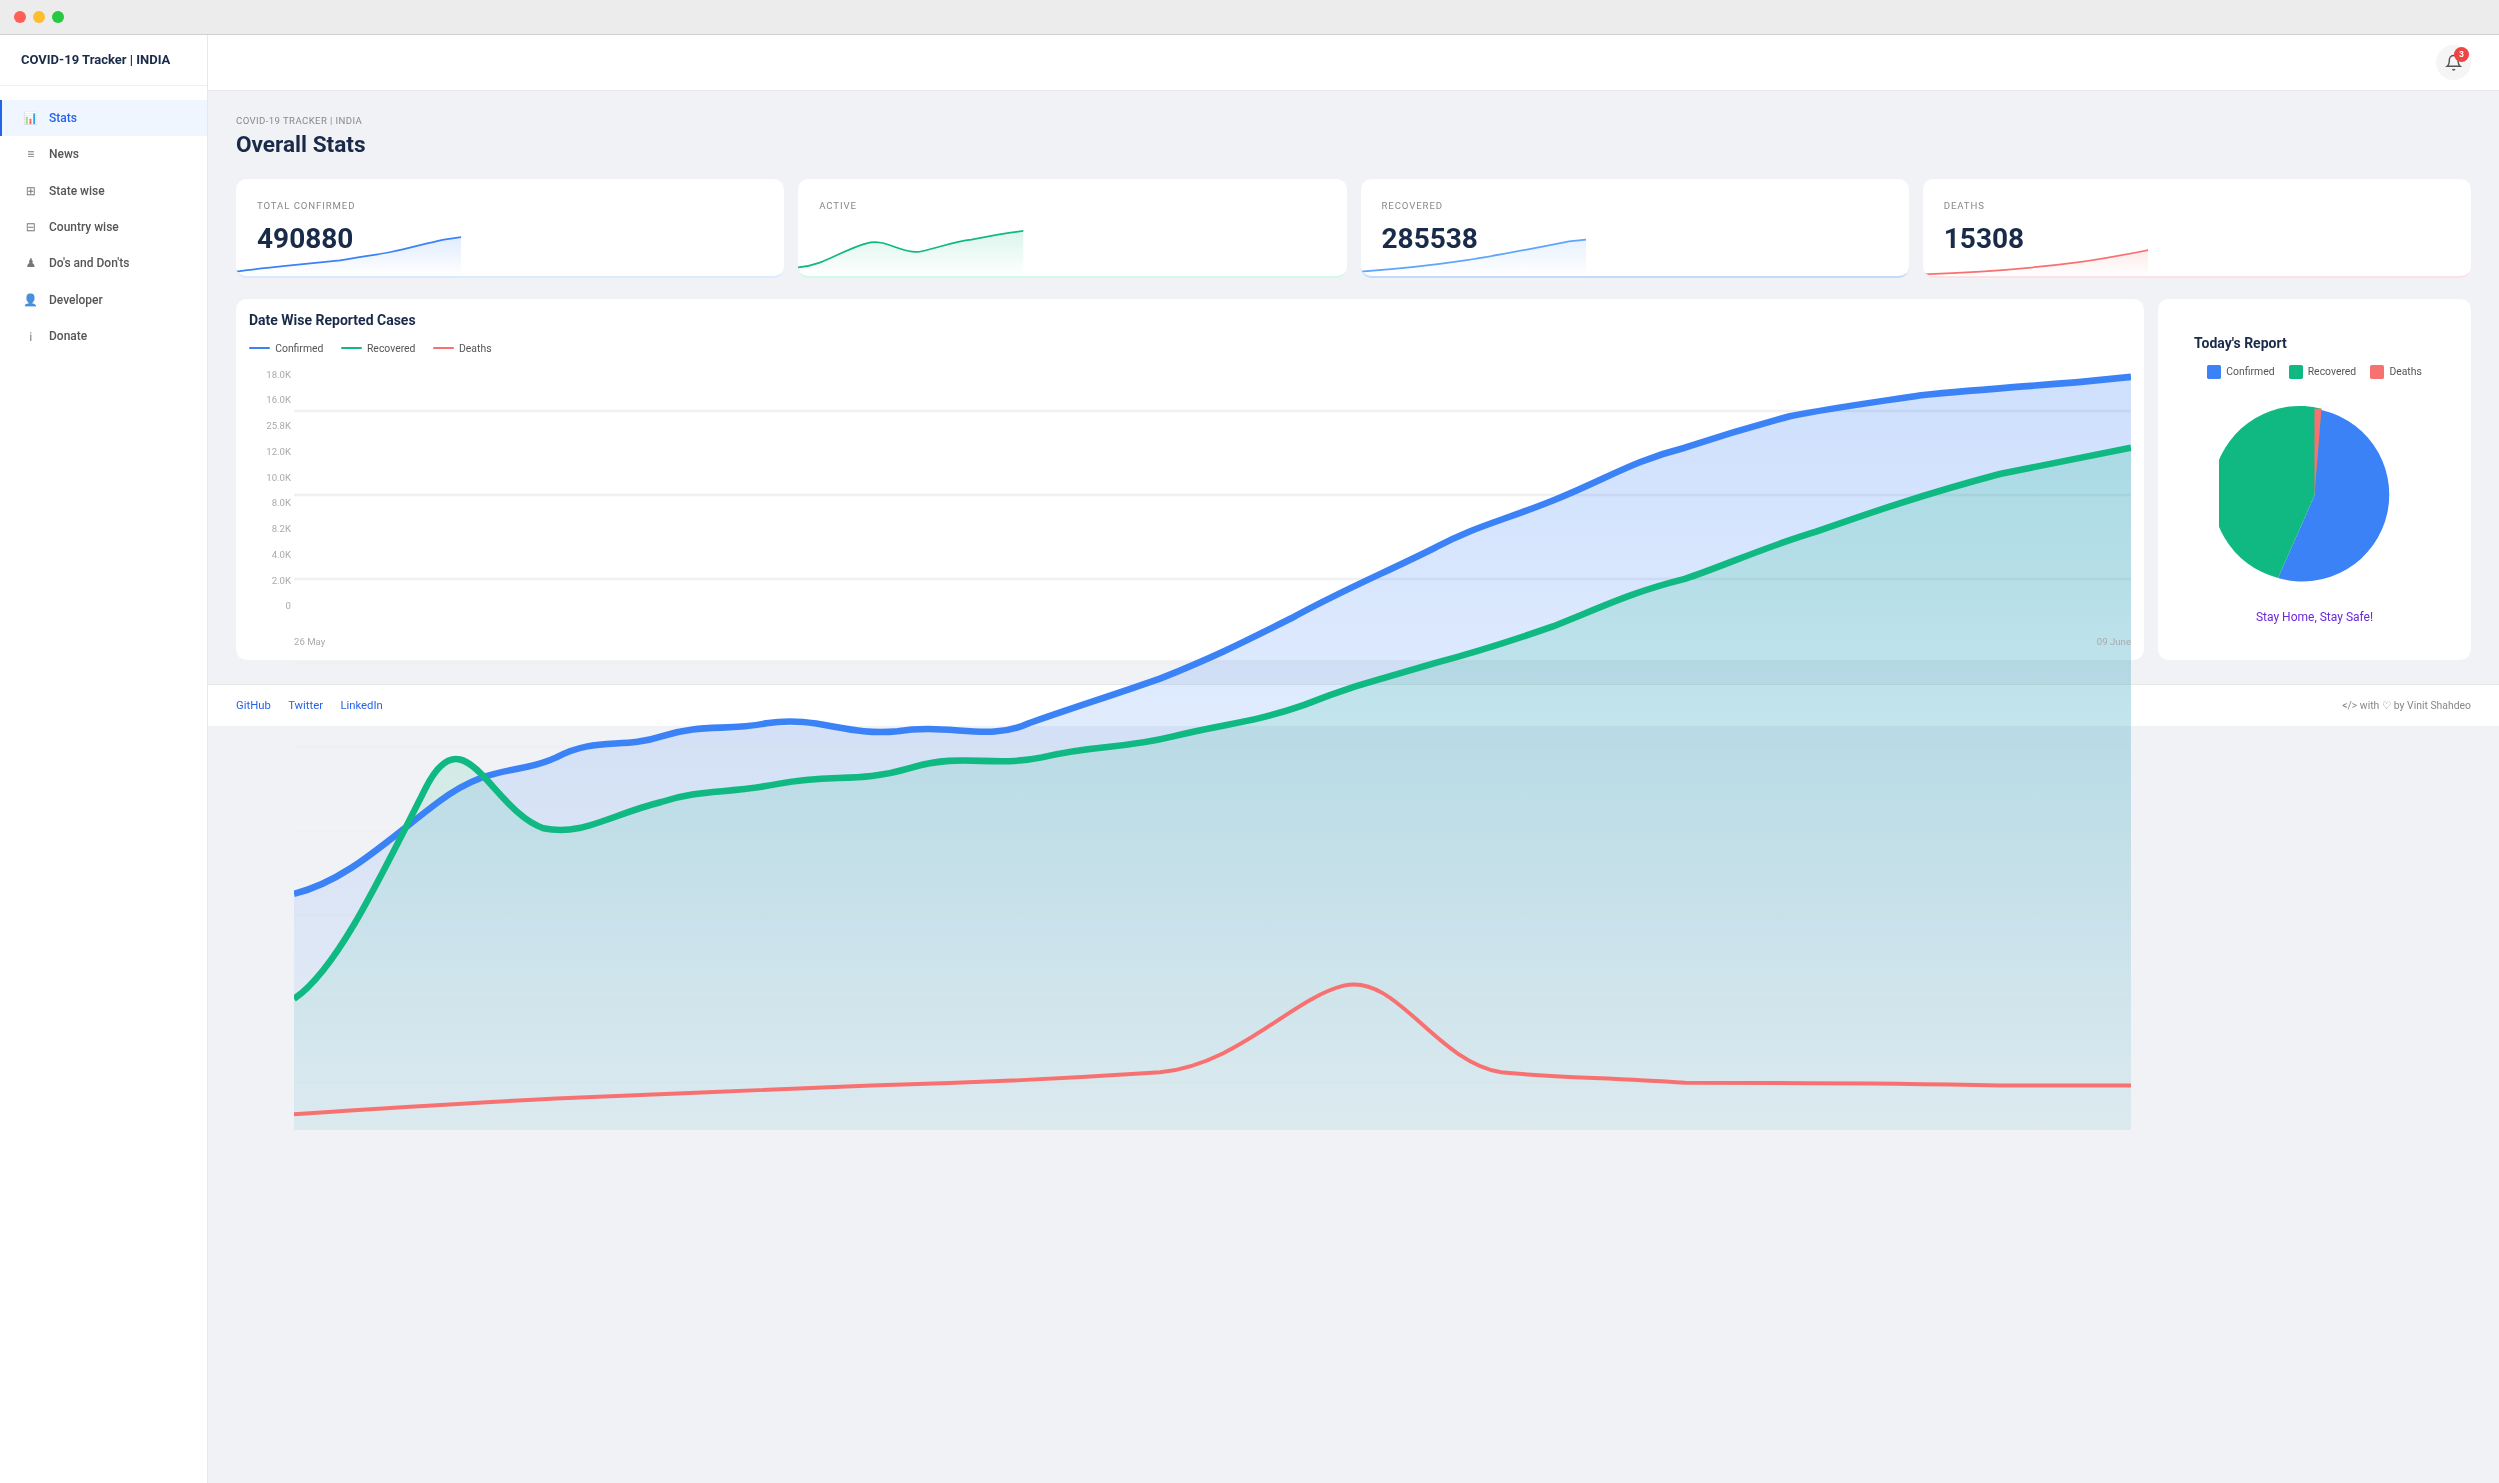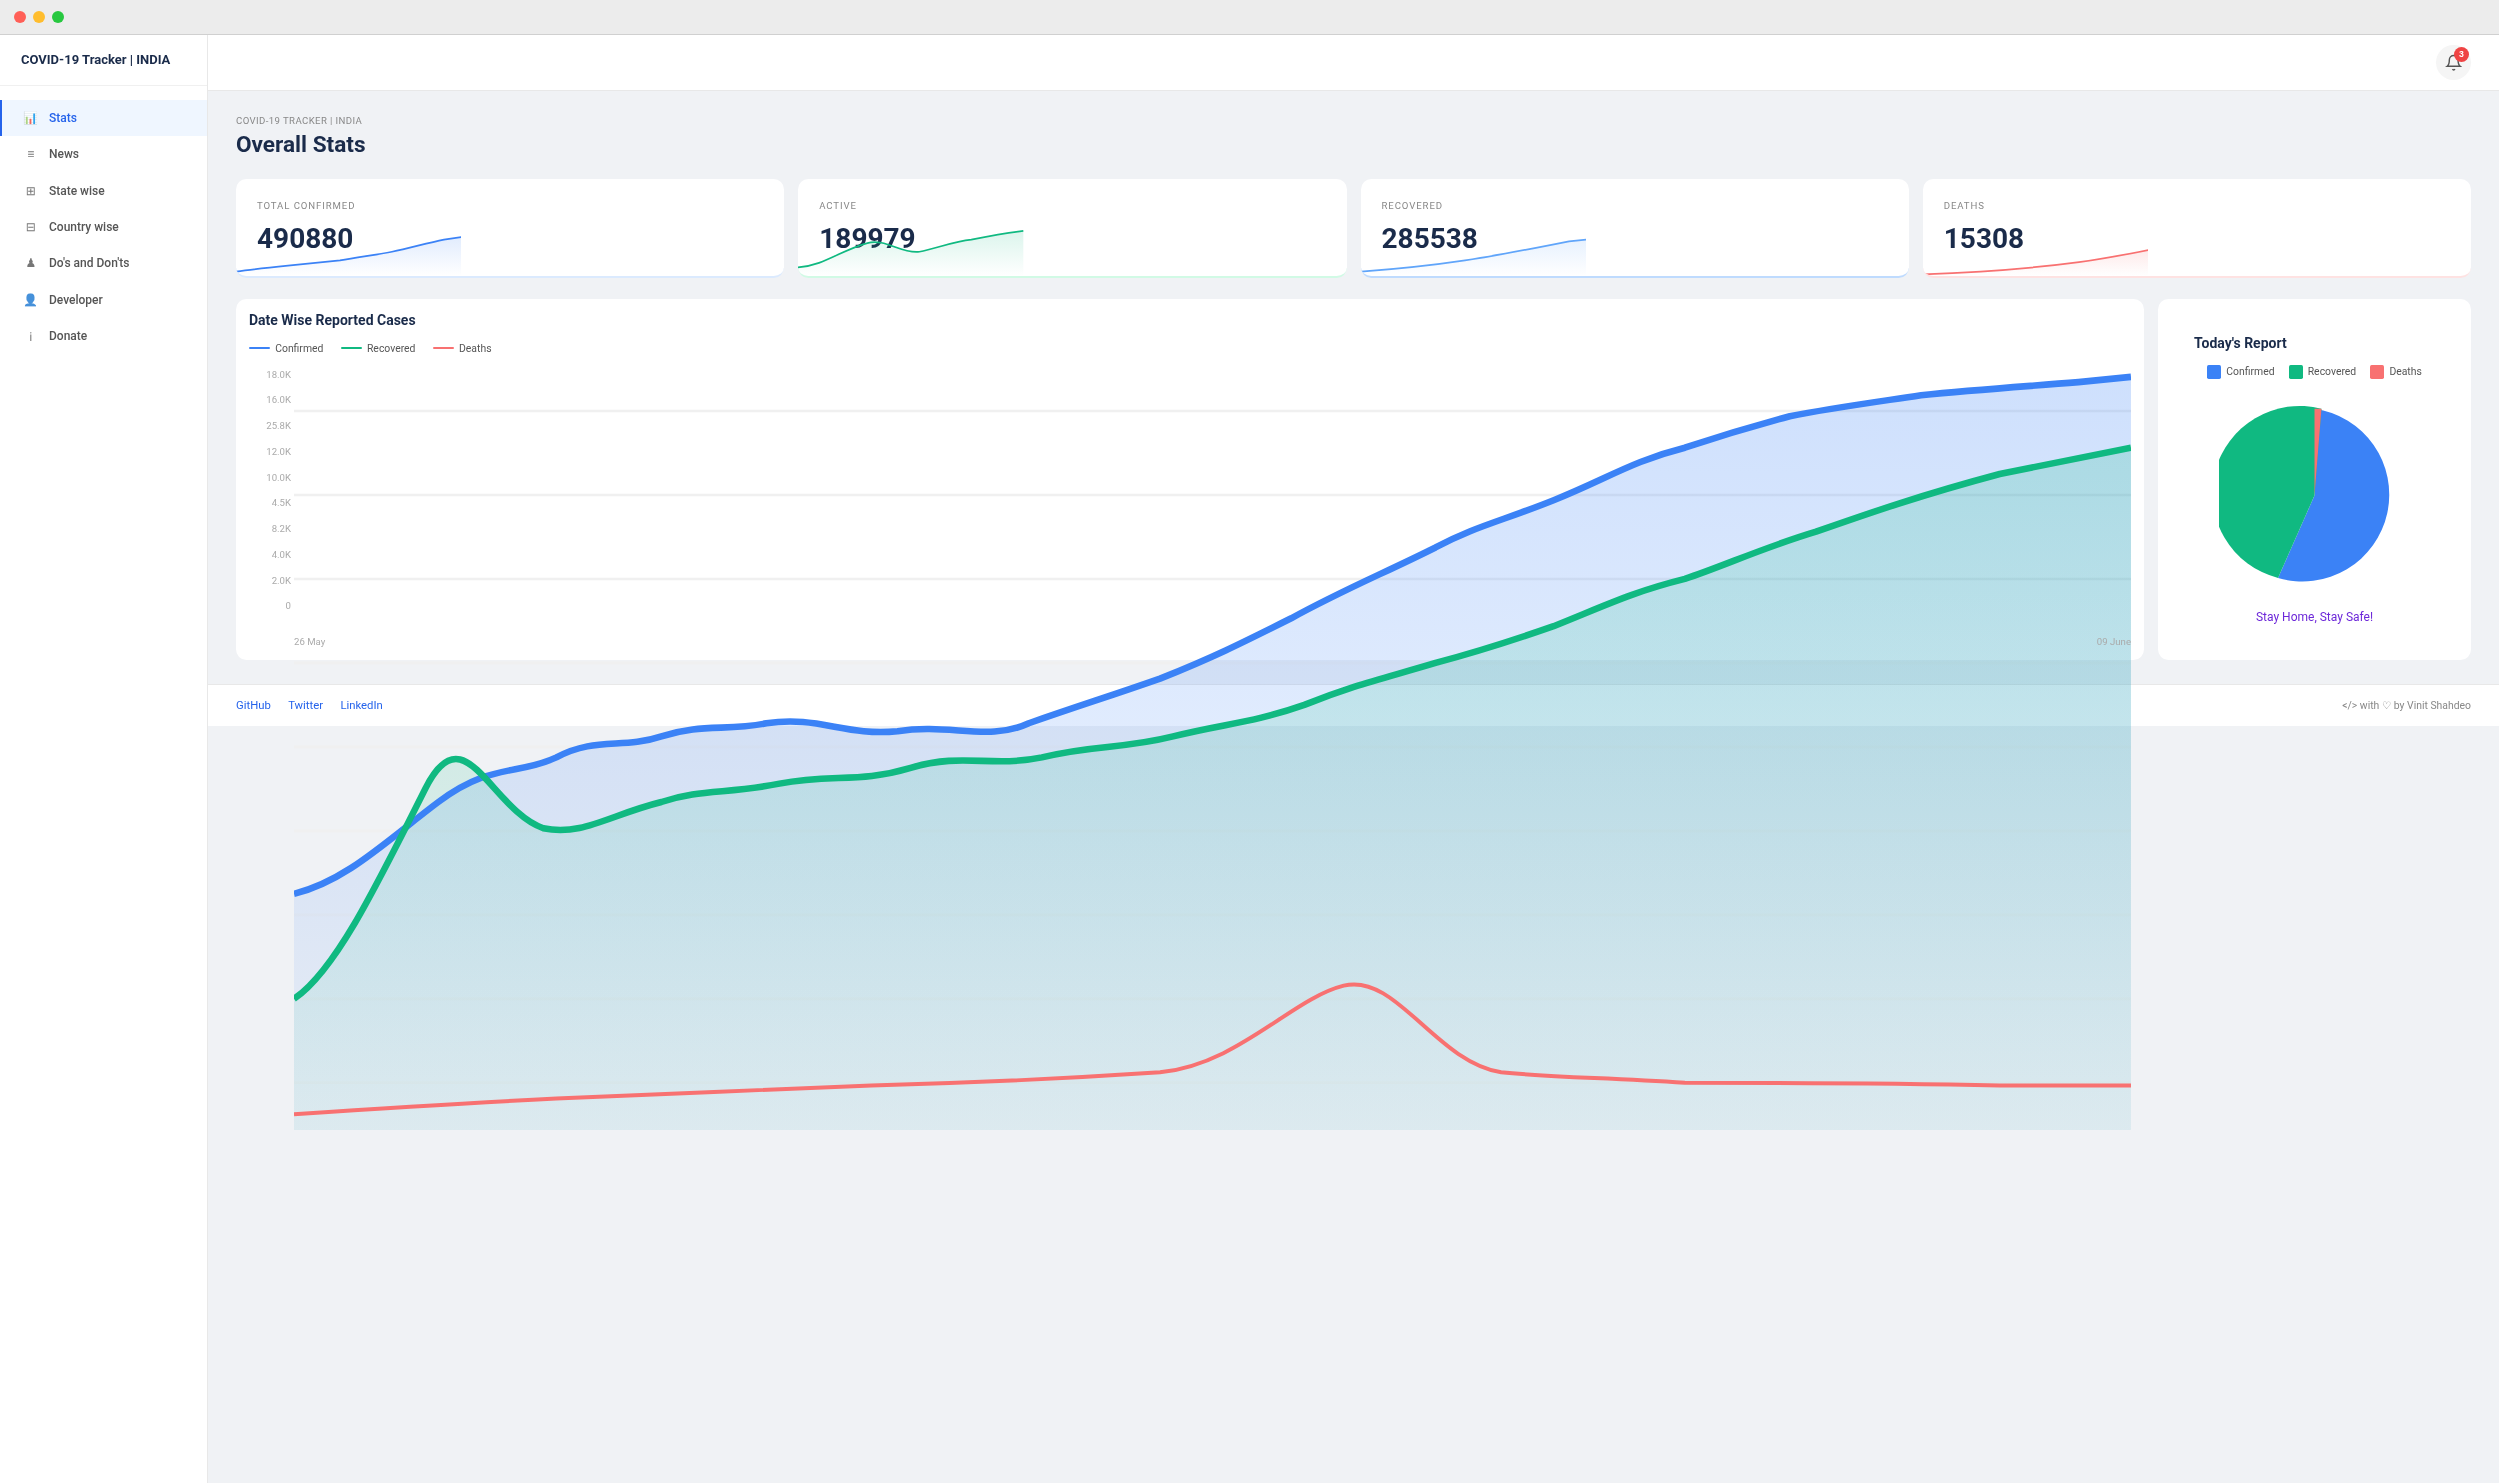--- a/index.html
+++ b/index.html
@@ -144,21 +144,20 @@
                   <stop offset="100%" stop-color="#3b82f6" stop-opacity="0"></stop>
                 </linearGradient>
               </defs>
             <path d="M0,55 C20,52 40,50 60,48 C80,46 100,44 120,42 C140,38 160,36 180,32 C200,28 220,22 240,18 L260,15 L260,60 L0,60 Z" fill="url(#cGrad)"></path>
             <path d="M0,55 C20,52 40,50 60,48 C80,46 100,44 120,42 C140,38 160,36 180,32 C200,28 220,22 240,18 L260,15" fill="none" stroke="#3b82f6" stroke-width="2"></path>
           </svg>
         </div>
 
         <div class="stat-card" style="border-bottom: 2.6px solid #d1fae5;">
           <div class="stat-label">ACTIVE</div>
-          <div class="stat-value">189979</div>
           <svg class="stat-chart" viewBox="0 0 260 60" preserveAspectRatio="none">
             <defs>
                 <linearGradient id="aGrad" x1="0" y1="0" x2="0" y2="1">
                   <stop offset="0%" stop-color="#10b981" stop-opacity="0.15"></stop>
                   <stop offset="100%" stop-color="#10b981" stop-opacity="0"></stop>
                 </linearGradient>
               </defs>
             <path d="M0,50 C30,48 50,30 80,22 C100,16 120,35 140,32 C160,28 180,20 200,18 C220,14 240,10 260,8 L260,60 L0,60 Z" fill="url(#aGrad)"></path>
             <path d="M0,50 C30,48 50,30 80,22 C100,16 120,35 140,32 C160,28 180,20 200,18 C220,14 240,10 260,8" fill="none" stroke="#10b981" stroke-width="2"></path>
           </svg>
@@ -214,21 +213,21 @@
             </div>
           </div>
           <div class="chart-area">
 
             <div class="y-axis">
               <span class="y-label">18.0K</span>
               <span class="y-label">16.0K</span>
               <span class="y-label">25.8K</span>
               <span class="y-label">12.0K</span>
               <span class="y-label">10.0K</span>
-              <span class="y-label">4.5K</span>
+              <span class="y-label">8.0K</span>
               <span class="y-label">8.2K</span>
               <span class="y-label">4.0K</span>
               <span class="y-label">2.0K</span>
               <span class="y-label">0</span>
             </div>
 
             <svg class="chart-plot" viewBox="0 0 700 290" preserveAspectRatio="none">
 
               <line x1="0" y1="16" x2="700" y2="16" stroke="#f0f0f0" stroke-width="1"></line>
               <line x1="0" y1="48" x2="700" y2="48" stroke="#f0f0f0" stroke-width="1"></line>

